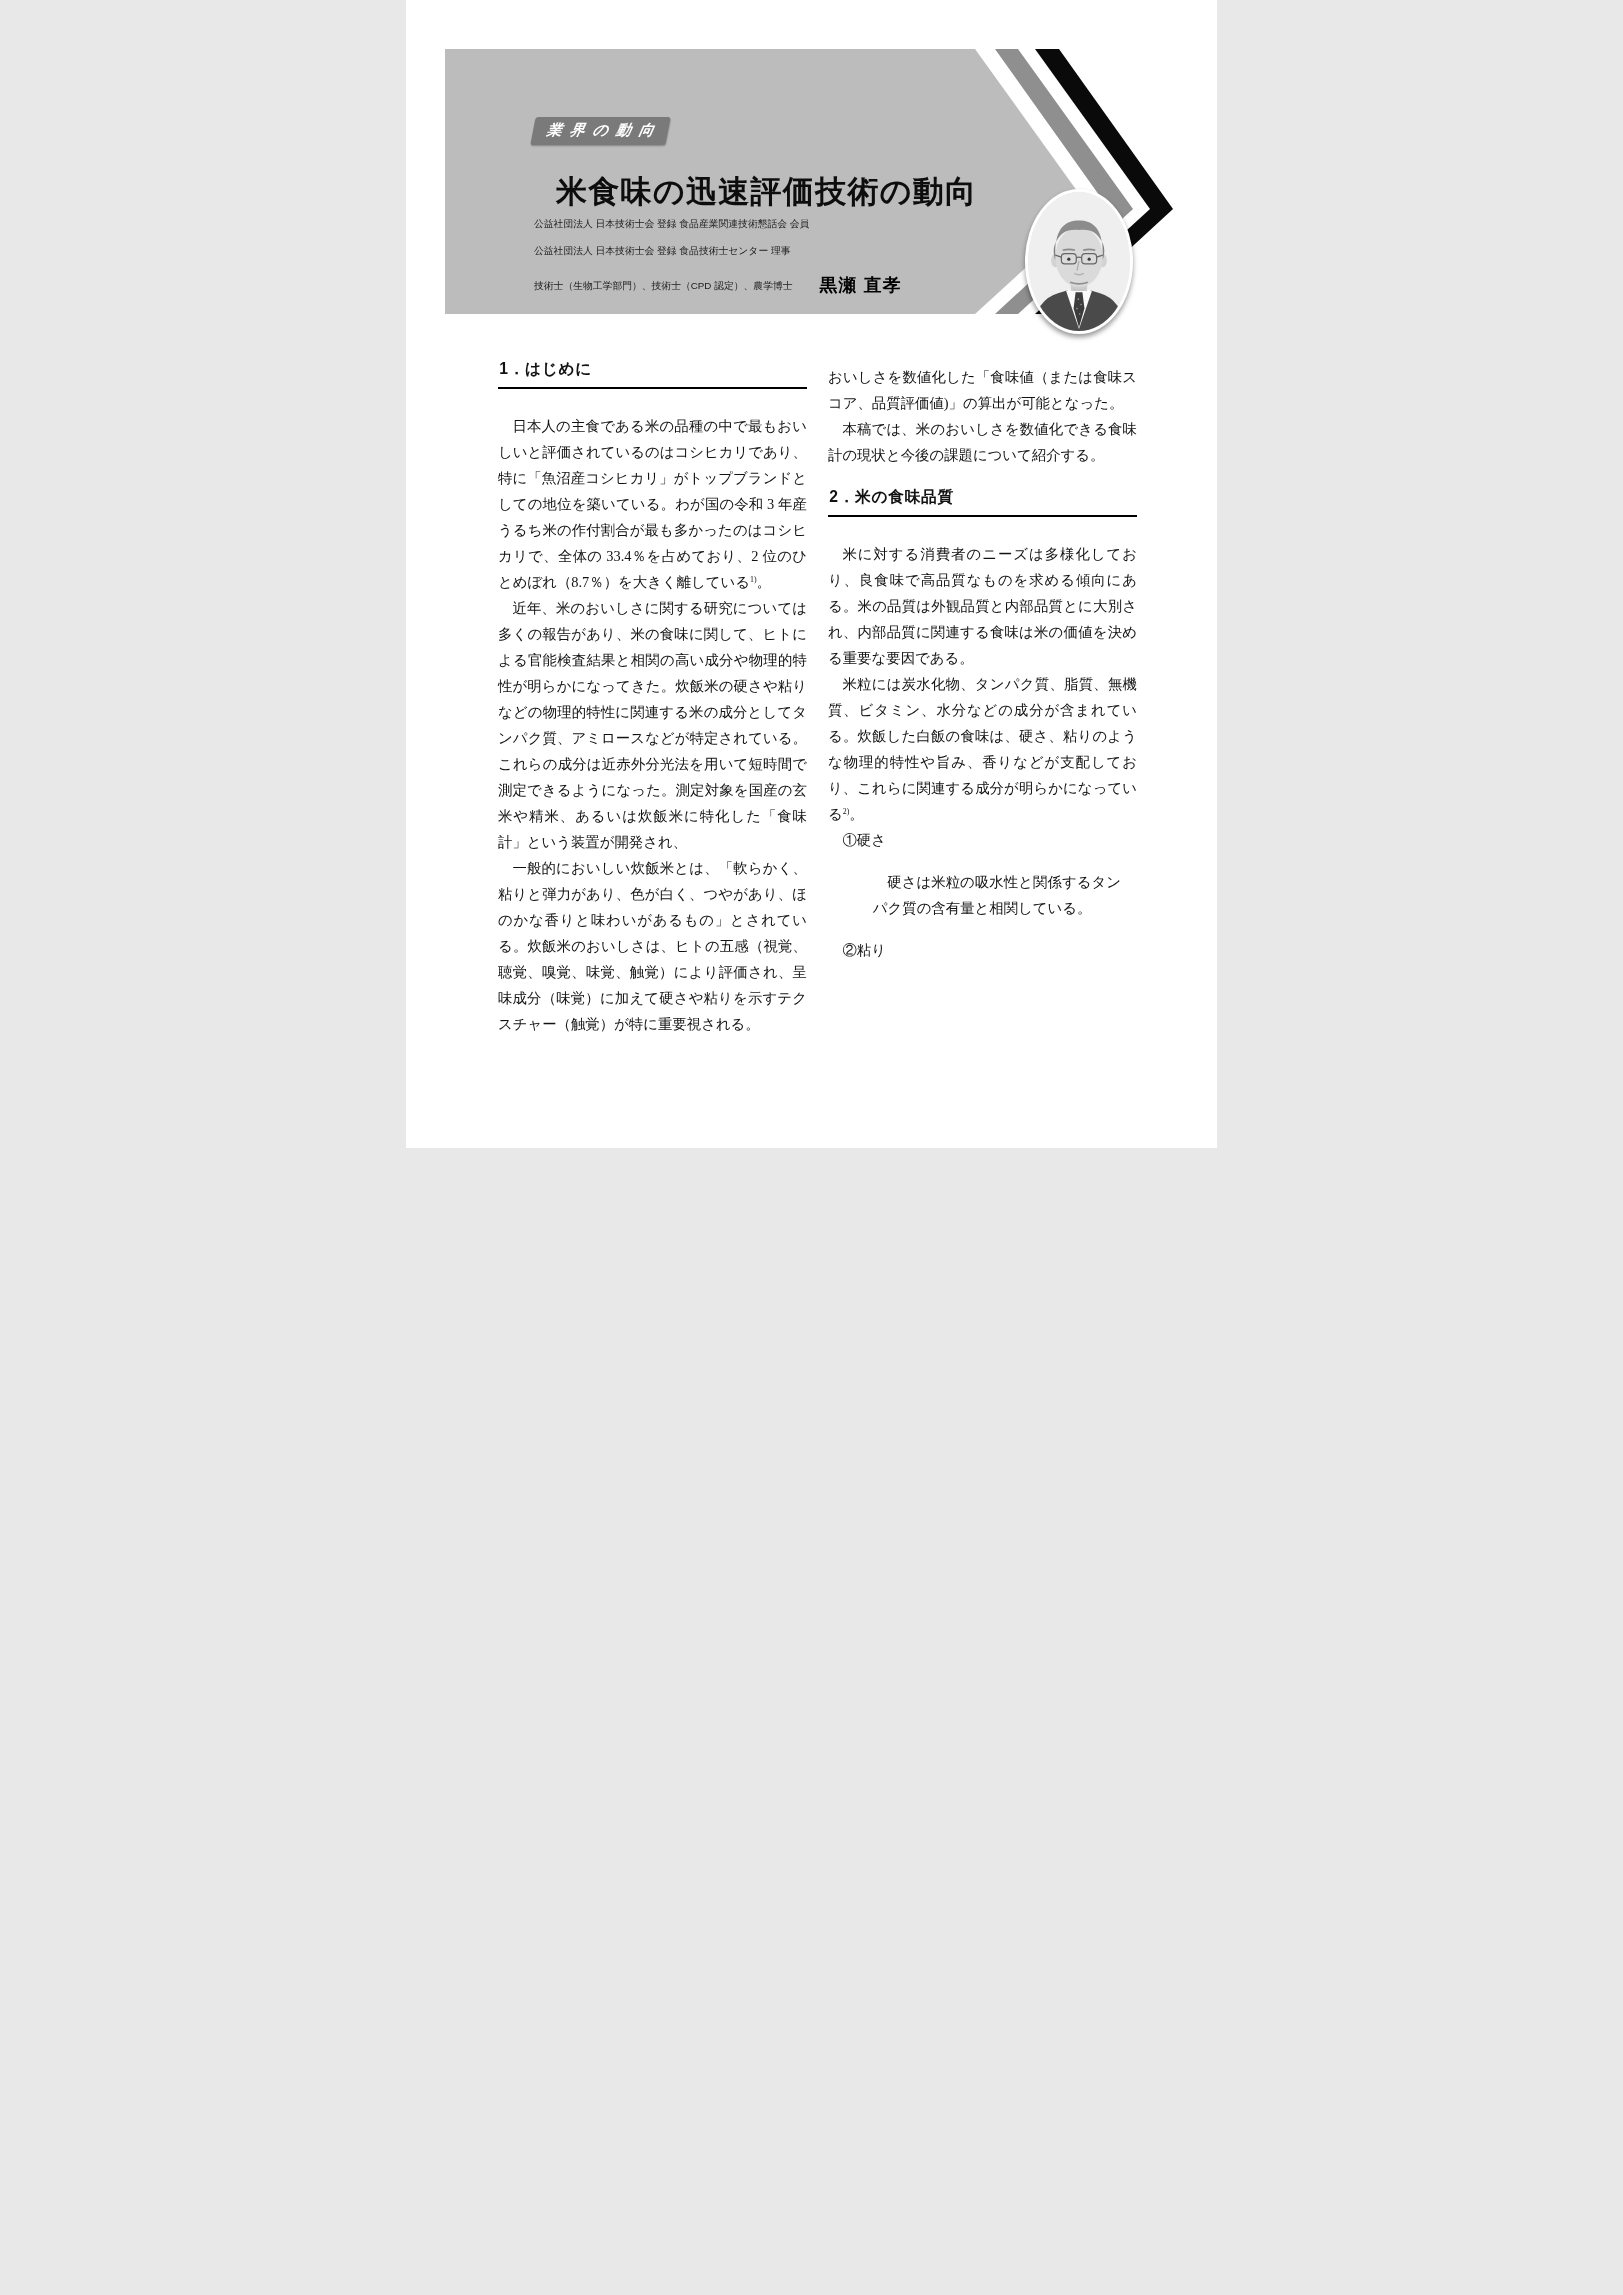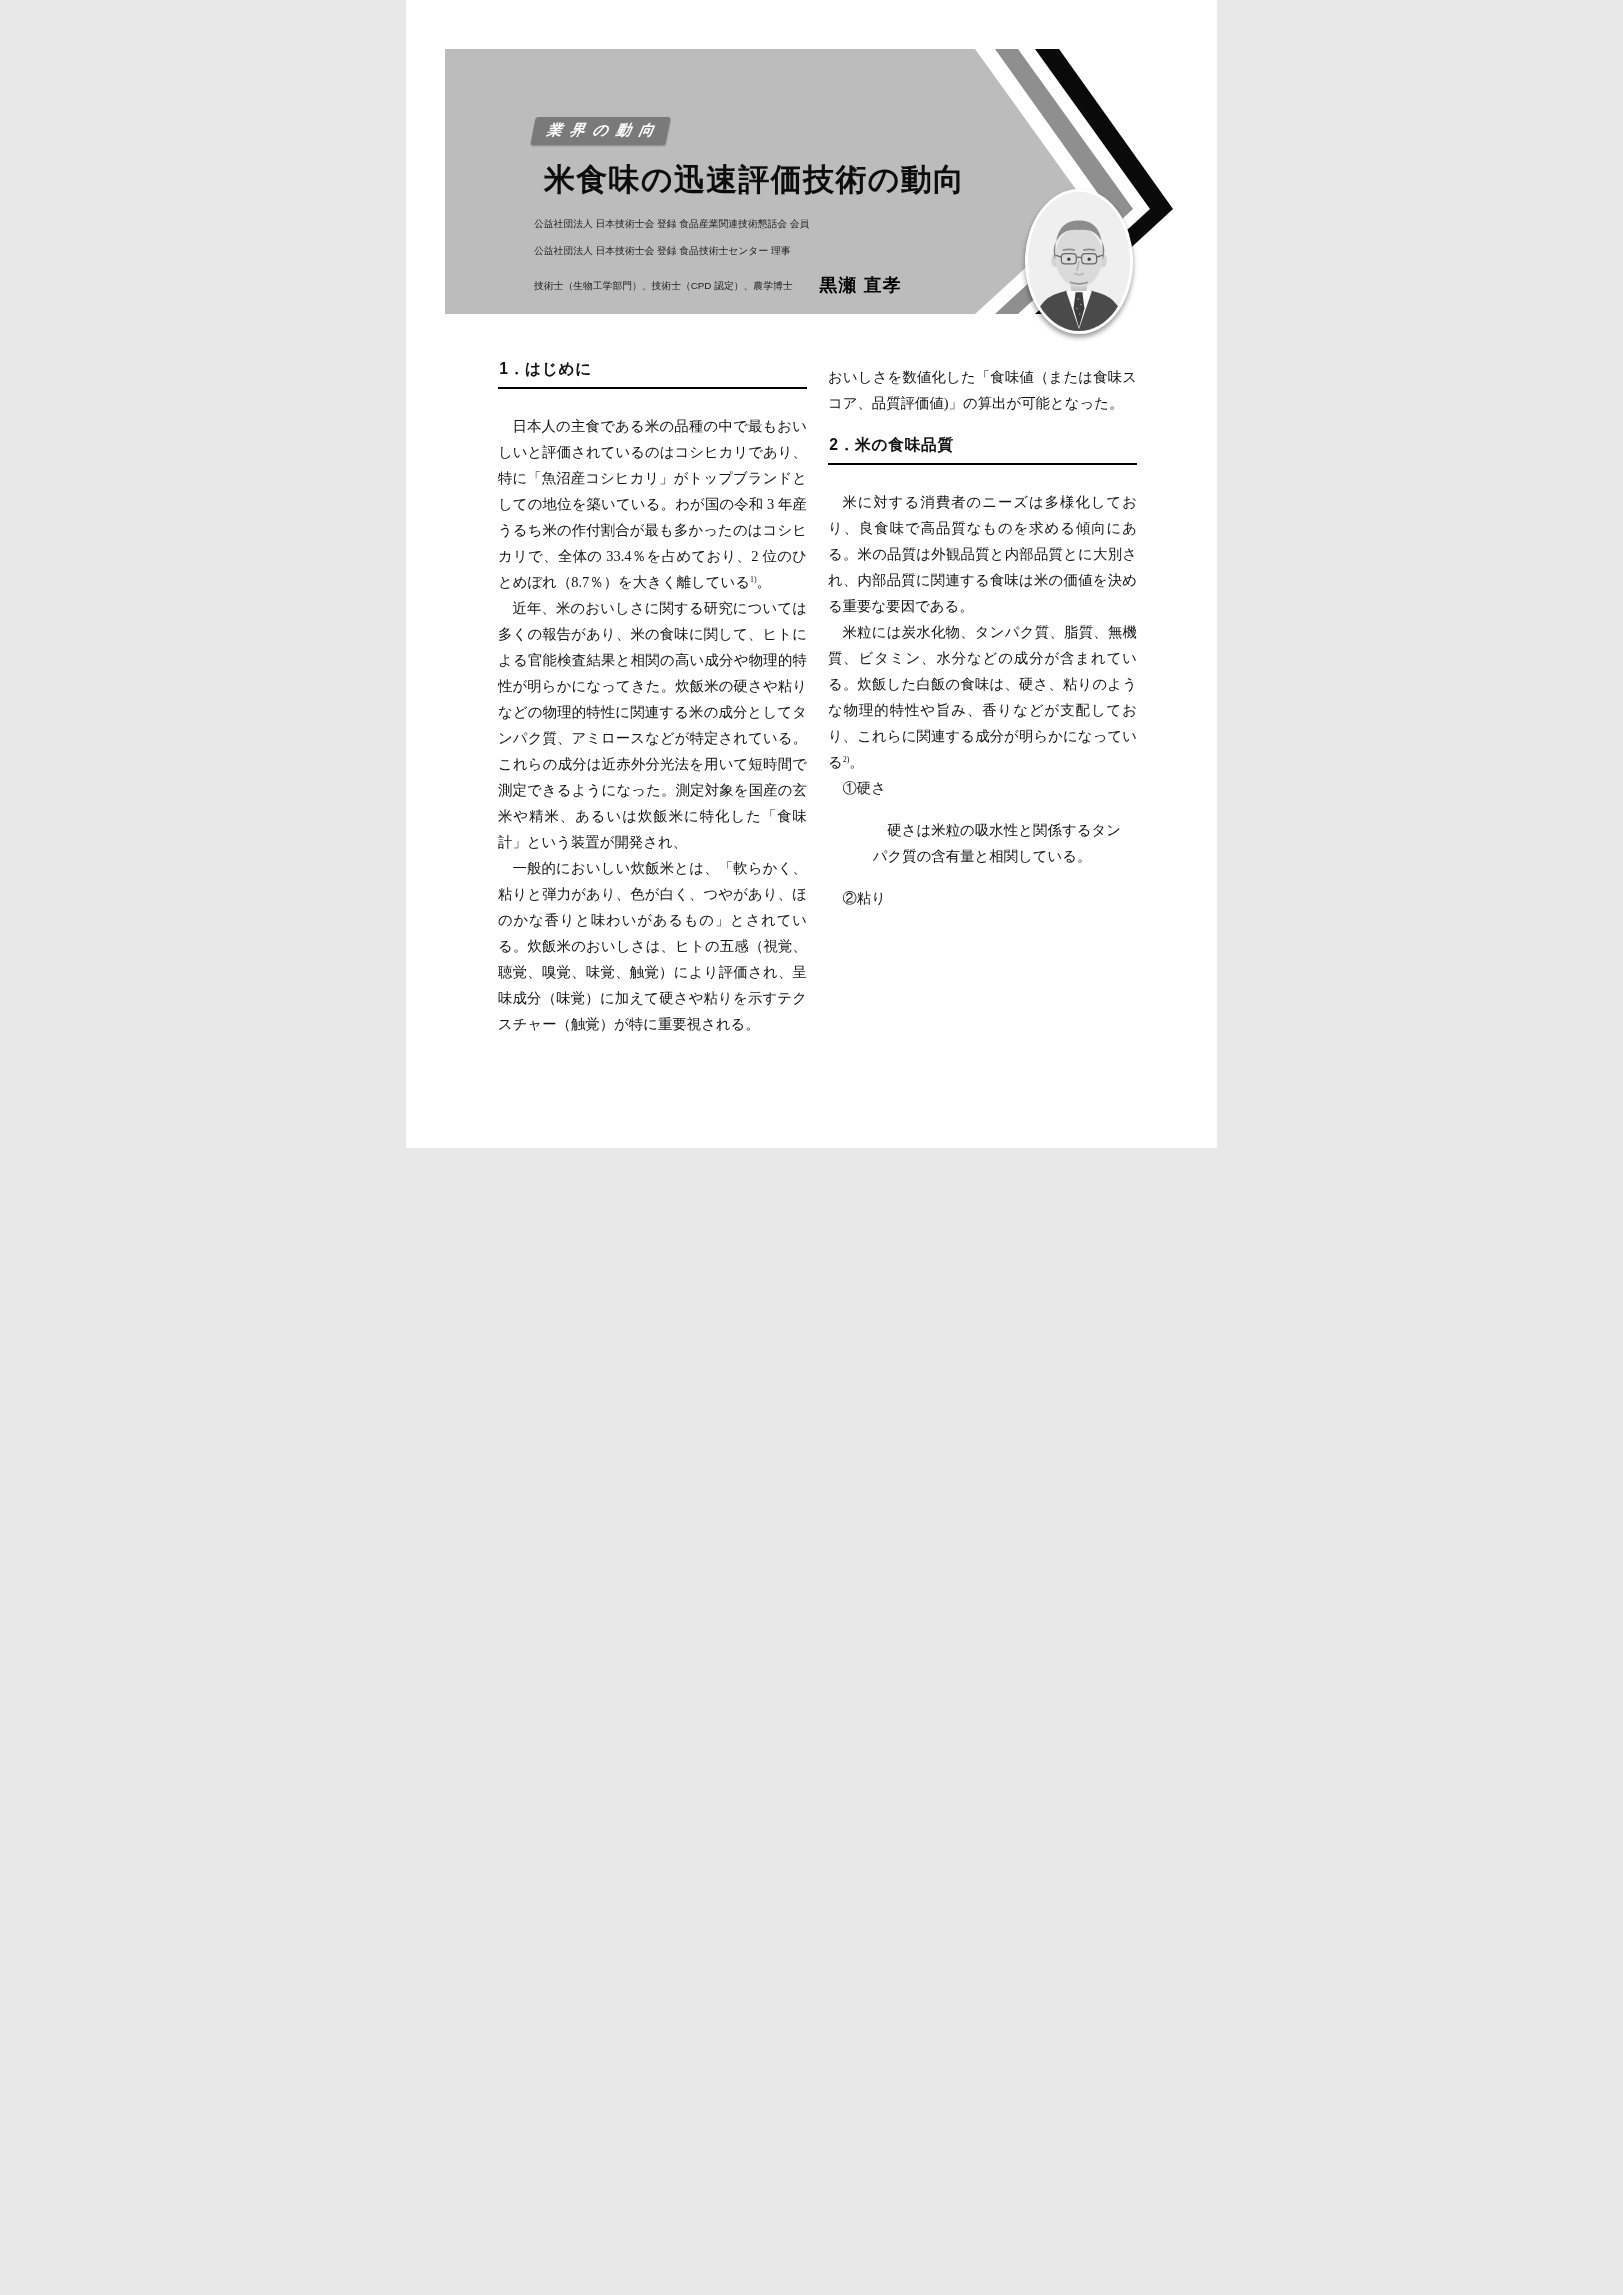--- a/index.html
+++ b/index.html
@@ -46,21 +46,21 @@
   .badge span {
     color:#ffffff;
     font-family:"Liberation Sans","DejaVu Sans",sans-serif;
     font-weight:bold; font-style:italic;
     font-size:15px; letter-spacing:7.9px;
     padding-left:7.9px;
     white-space:nowrap;
   }
 
   .title {
-    position:absolute; left:99px; top:110px; margin:0;
+    position:absolute; left:99px; top:110px; margin:12px;
     font-family:"Liberation Sans","DejaVu Sans",sans-serif;
     font-size:31px; font-weight:600; letter-spacing:1.3px;
     color:#0d0d0d; z-index:4; white-space:nowrap;
   }
 
   .affil {
     position:absolute; left:89px; top:169px; z-index:4;
     font-family:"Liberation Sans","DejaVu Sans",sans-serif;
     font-size:9.8px; color:#1c1c1c;
   }
@@ -178,20 +178,21 @@
 
   <main>
     <section class="col col-left">
         <h2 class="sec">1．はじめに</h2>
         <p class="body-p indent"><span>日本人の主食である米の品種の中で最もおいしいと評価されているのはコシヒカリであり、特に「魚沼産コシヒカリ」がトップブランドとしての地位を築いている。わが国の令和 3 年産うるち米の作付割合が最も多かったのはコシヒカリで、全体の 33.4％を占めており、2 位のひとめぼれ（8.7％）を大きく離している</span><sup>1)</sup><span>。</span></p>
         <p class="body-p indent"><span>近年、米のおいしさに関する研究については多くの報告があり、米の食味に関して、ヒトによる官能検査結果と相関の高い成分や物理的特性が明らかになってきた。炊飯米の硬さや粘りなどの物理的特性に関連する米の成分としてタンパク質、アミロースなどが特定されている。これらの成分は近赤外分光法を用いて短時間で測定できるようになった。測定対象を国産の玄米や精米、あるいは炊飯米に特化した「食味計」という装置が開発され、</span></p>
         <p class="body-p indent"><span>一般的においしい炊飯米とは、「軟らかく、粘りと弾力があり、色が白く、つやがあり、ほのかな香りと味わいがあるもの」とされている。炊飯米のおいしさは、ヒトの五感（視覚、聴覚、嗅覚、味覚、触覚）により評価され、呈味成分（味覚）に加えて硬さや粘りを示すテクスチャー（触覚）が特に重要視される。</span></p>
       </section>
     <section class="col col-right">
         <p class="body-p"><span>おいしさを数値化した「食味値（または食味スコア、品質評価値)」の算出が可能となった。</span></p>
+        <p class="body-p indent"><span>本稿では、米のおいしさを数値化できる食味計の現状と今後の課題について紹介する。</span></p>
         <h2 class="sec">2．米の食味品質</h2>
         <p class="body-p indent"><span>米に対する消費者のニーズは多様化しており、良食味で高品質なものを求める傾向にある。米の品質は外観品質と内部品質とに大別され、内部品質に関連する食味は米の価値を決める重要な要因である。</span></p>
         <p class="body-p indent"><span>米粒には炭水化物、タンパク質、脂質、無機質、ビタミン、水分などの成分が含まれている。炊飯した白飯の食味は、硬さ、粘りのような物理的特性や旨み、香りなどが支配しており、これらに関連する成分が明らかになっている</span><sup>2)</sup><span>。</span></p>
         <p class="li-label">①硬さ</p>
         <p class="li-body">硬さは米粒の吸水性と関係するタンパク質の含有量と相関している。</p>
         <p class="li-label">②粘り</p>
       </section>
   </main>
 
 </div>

